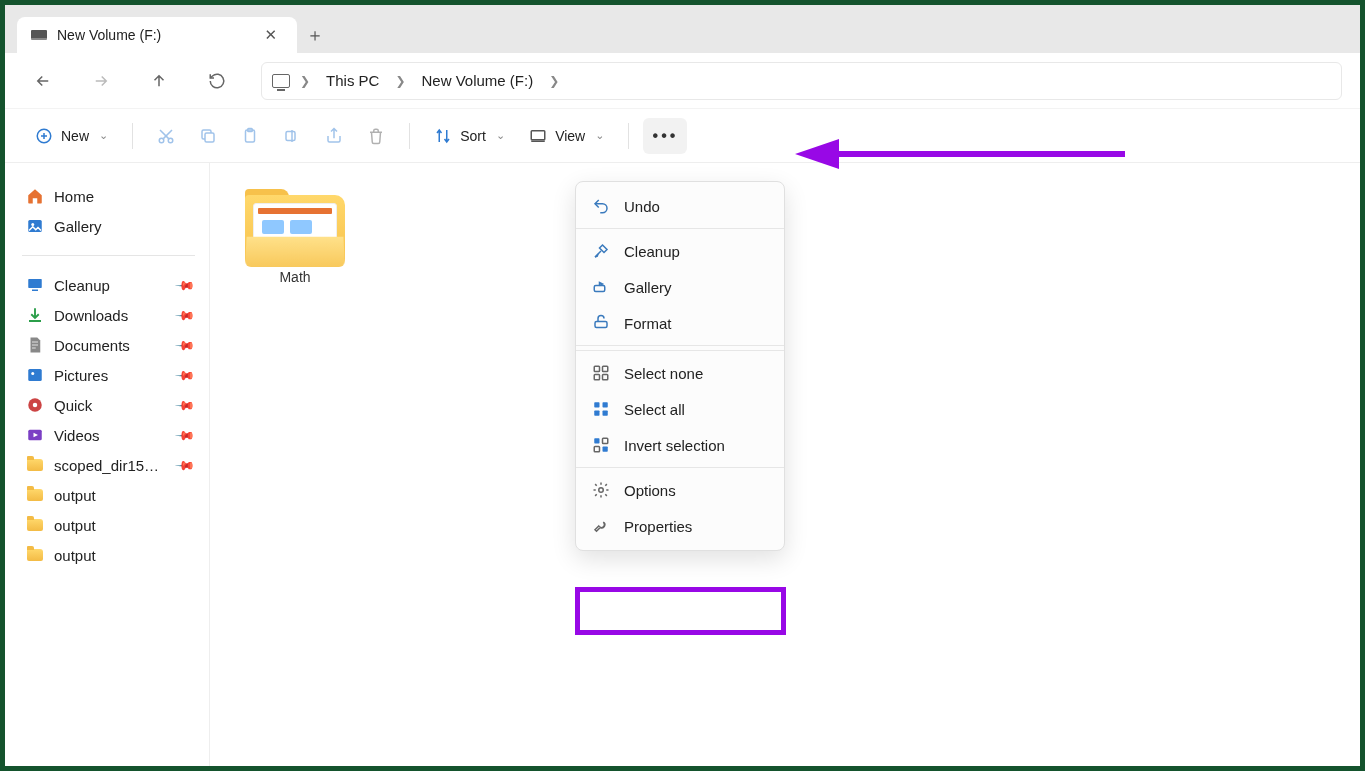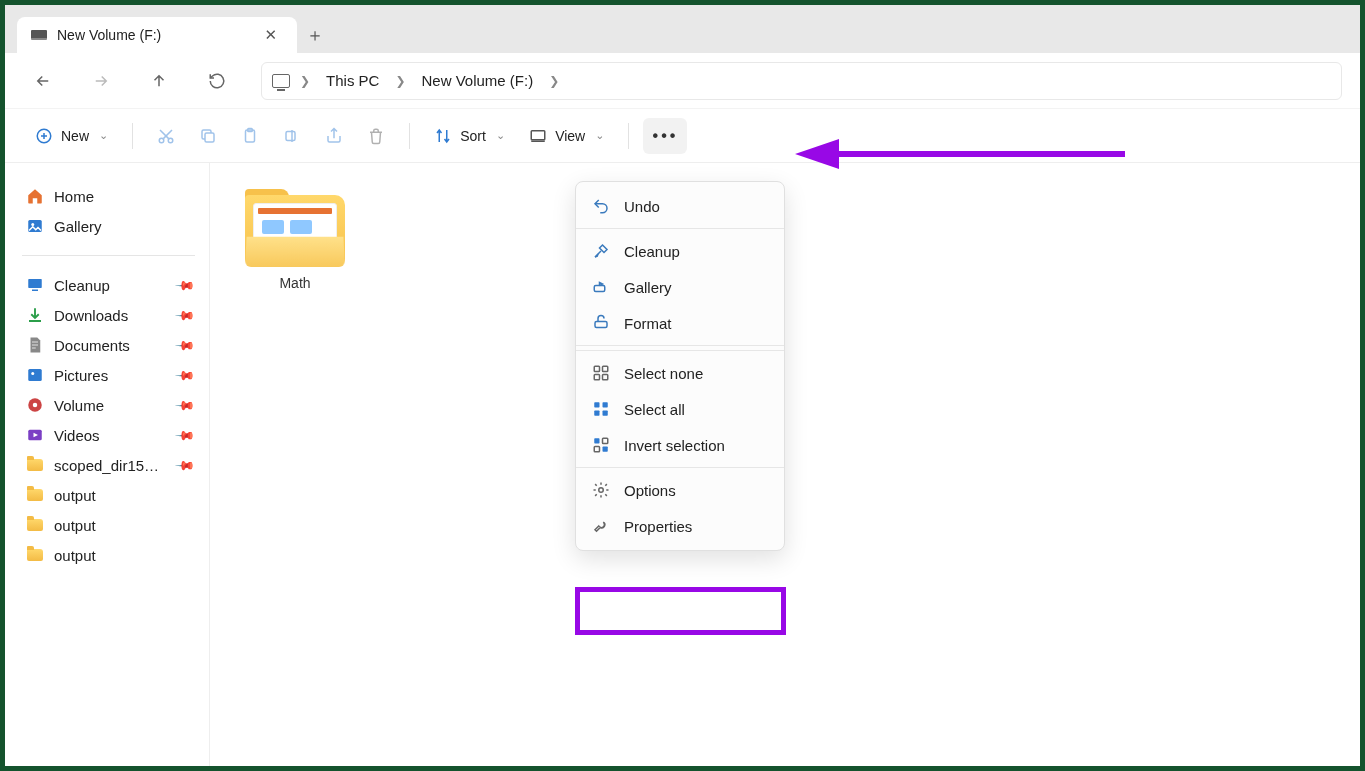--- a/index.html
+++ b/index.html
@@ -126,21 +126,21 @@
     transform:rotate(45deg);
   }
   .side-divider{height:1px;background:#e5e5e5;margin:14px 4px;}
   .side-ic{width:18px;height:18px;display:flex;align-items:center;justify-content:center;}
   .content{flex:1;padding:24px 30px;position:relative;}
   .folder-tile{width:110px;text-align:center;cursor:pointer;}
   .folder-imgwrap{
     width:110px;height:82px;
     display:flex;align-items:center;justify-content:center;
   }
-  .folder-label{font-size:14px;color:#333;margin-top:6px;}
+  .folder-label{font-size:14px;color:#333;}
   
   .folder-icon{position:relative;width:100px;height:78px;}
   .folder-back{
     position:absolute;left:0;top:6px;width:100px;height:70px;
     background:linear-gradient(#ffd86b,#f7c14b);
     border-radius:4px 10px 6px 6px;
   }
   .folder-tab{
     position:absolute;left:0;top:0;width:44px;height:14px;
     background:#f7c14b;border-radius:4px 8px 0 0;
@@ -375,21 +375,21 @@
         <span>Pictures</span>
         <span class="pin">📌</span>
       </div>
       <div class="side-item">
         <span class="side-ic">
           <svg width="18" height="18" viewBox="0 0 24 24">
               <circle cx="12" cy="12" r="9" fill="#c44"></circle>
               <circle cx="12" cy="12" r="3" fill="#fff"></circle>
             </svg>
         </span>
-        <span>Volume</span>
+        <span>Quick</span>
         <span class="pin">📌</span>
       </div>
       <div class="side-item">
         <span class="side-ic">
           <svg width="18" height="18" viewBox="0 0 24 24">
               <rect x="3" y="5" width="18" height="14" rx="2" fill="#7b3fc4"></rect>
               <path d="M10 9l6 3-6 3z" fill="#fff"></path>
             </svg>
         </span>
         <span>Videos</span>

